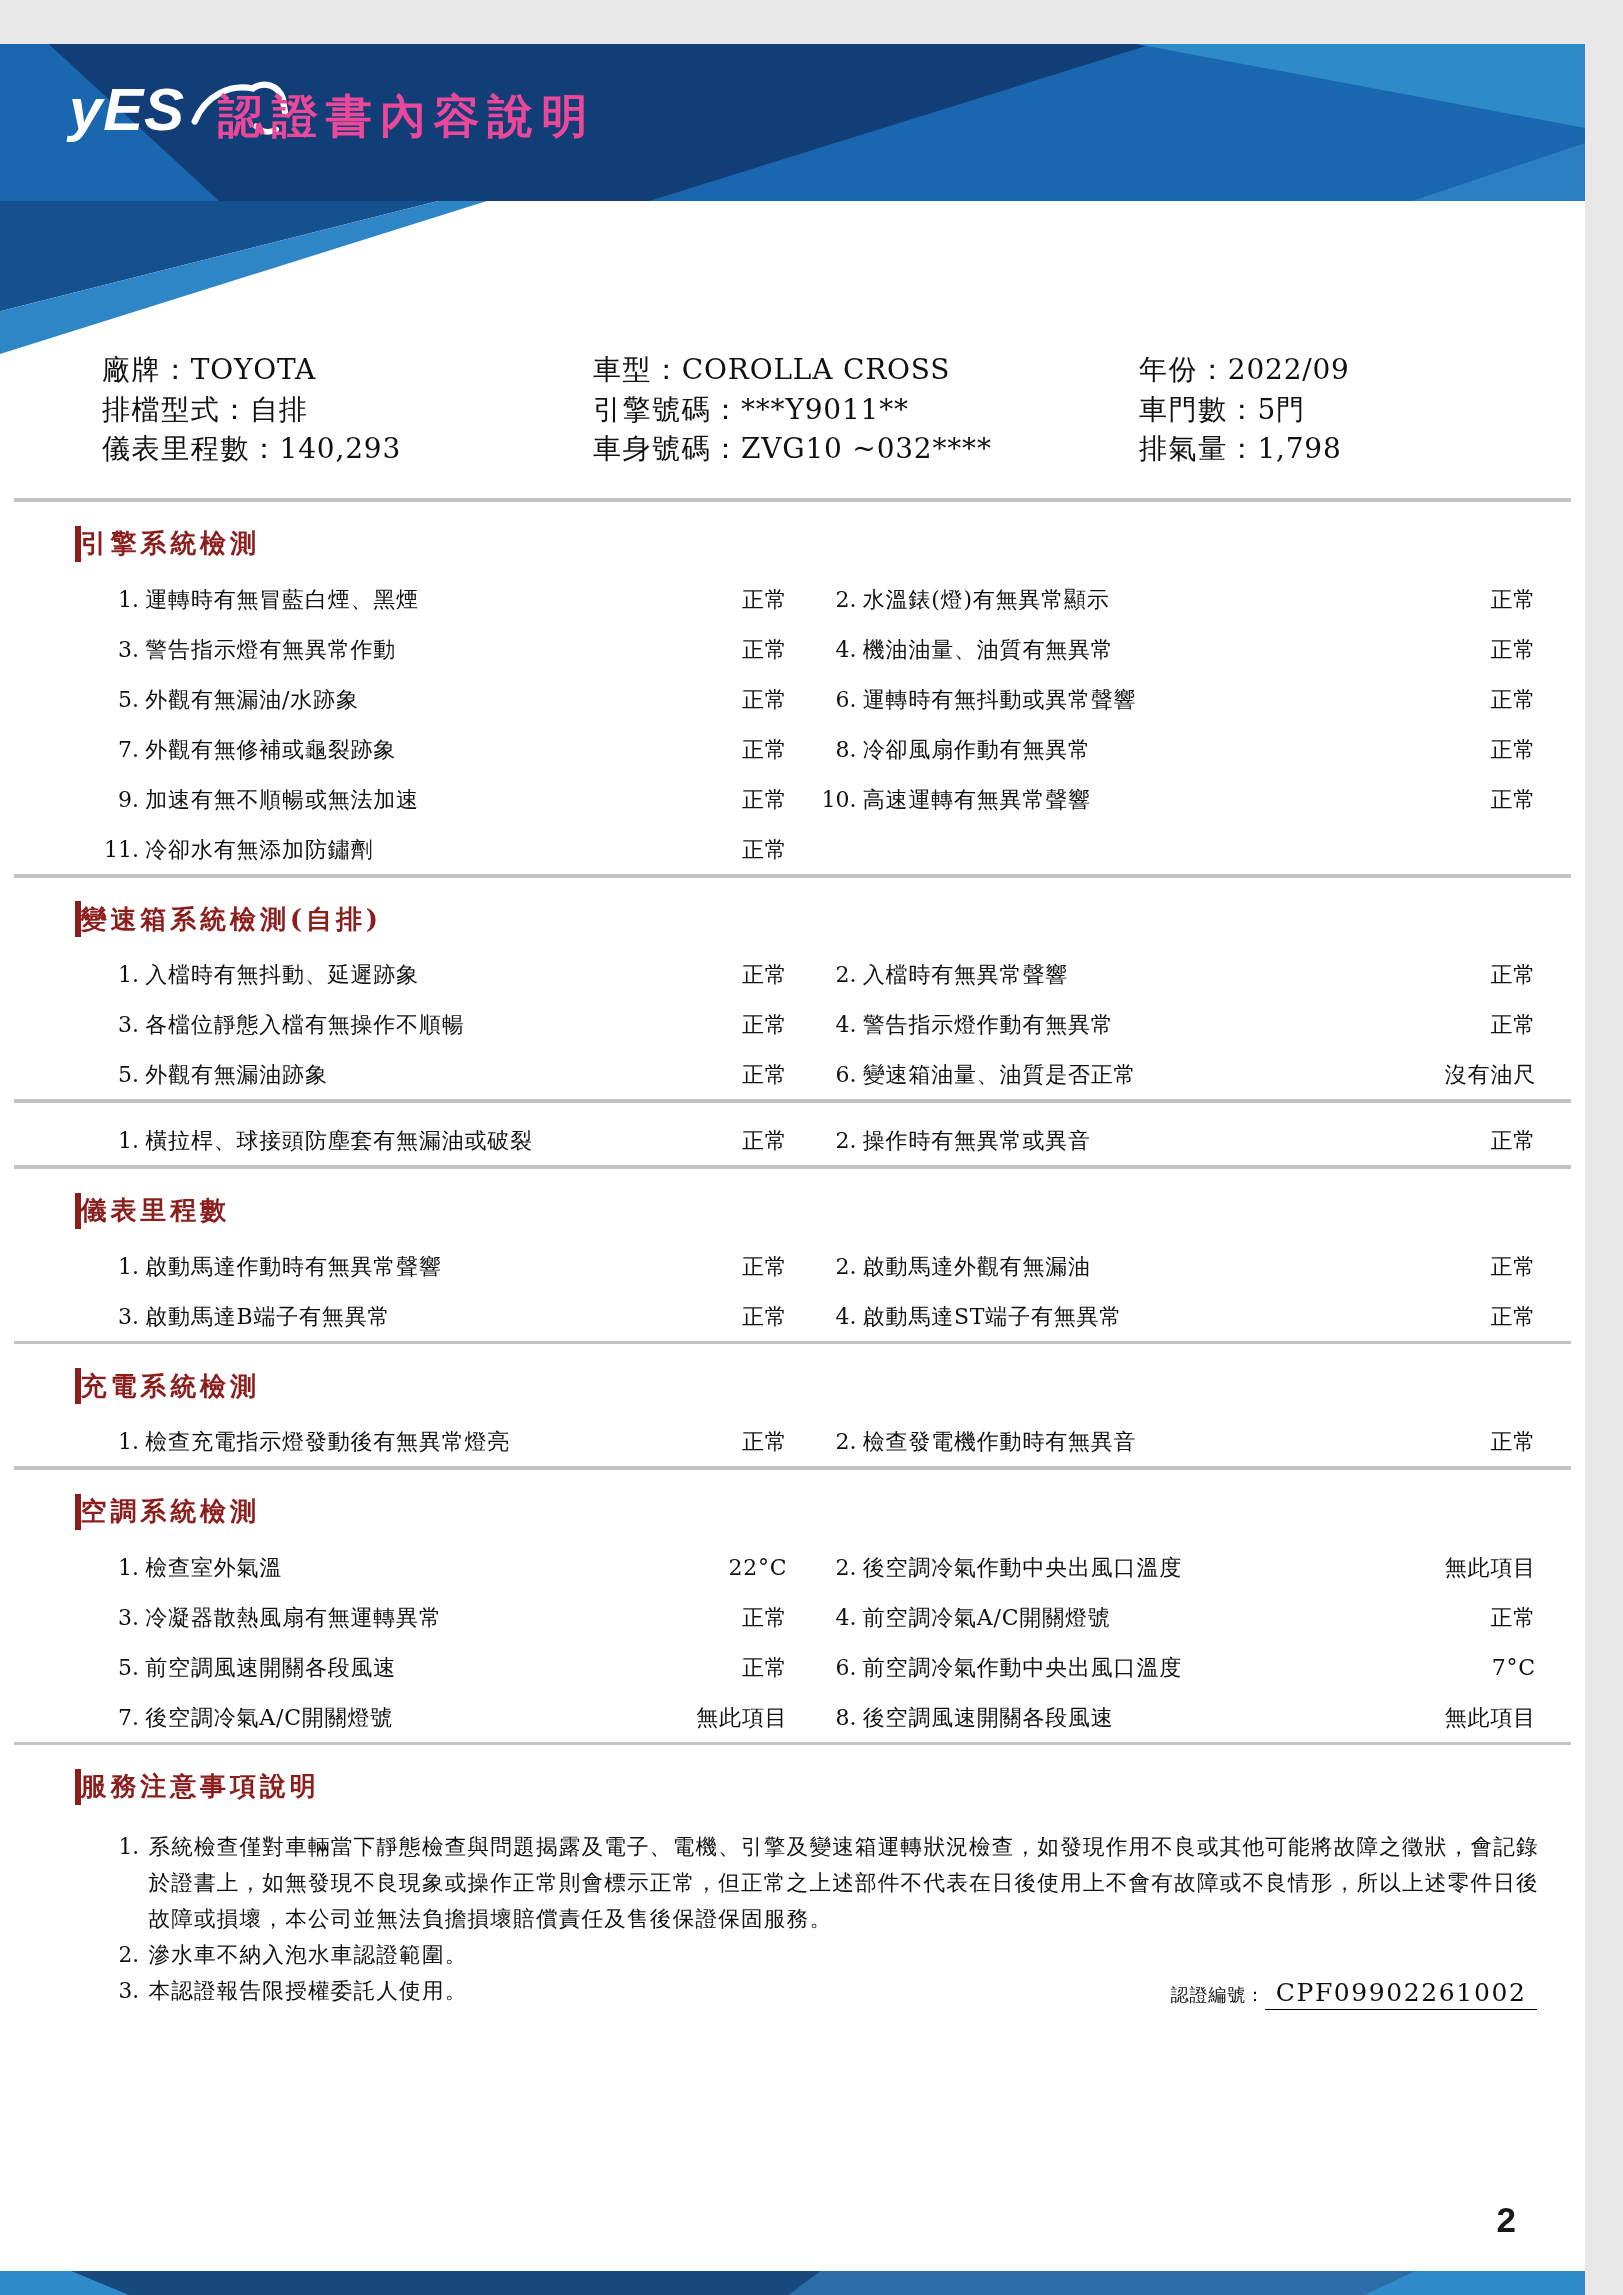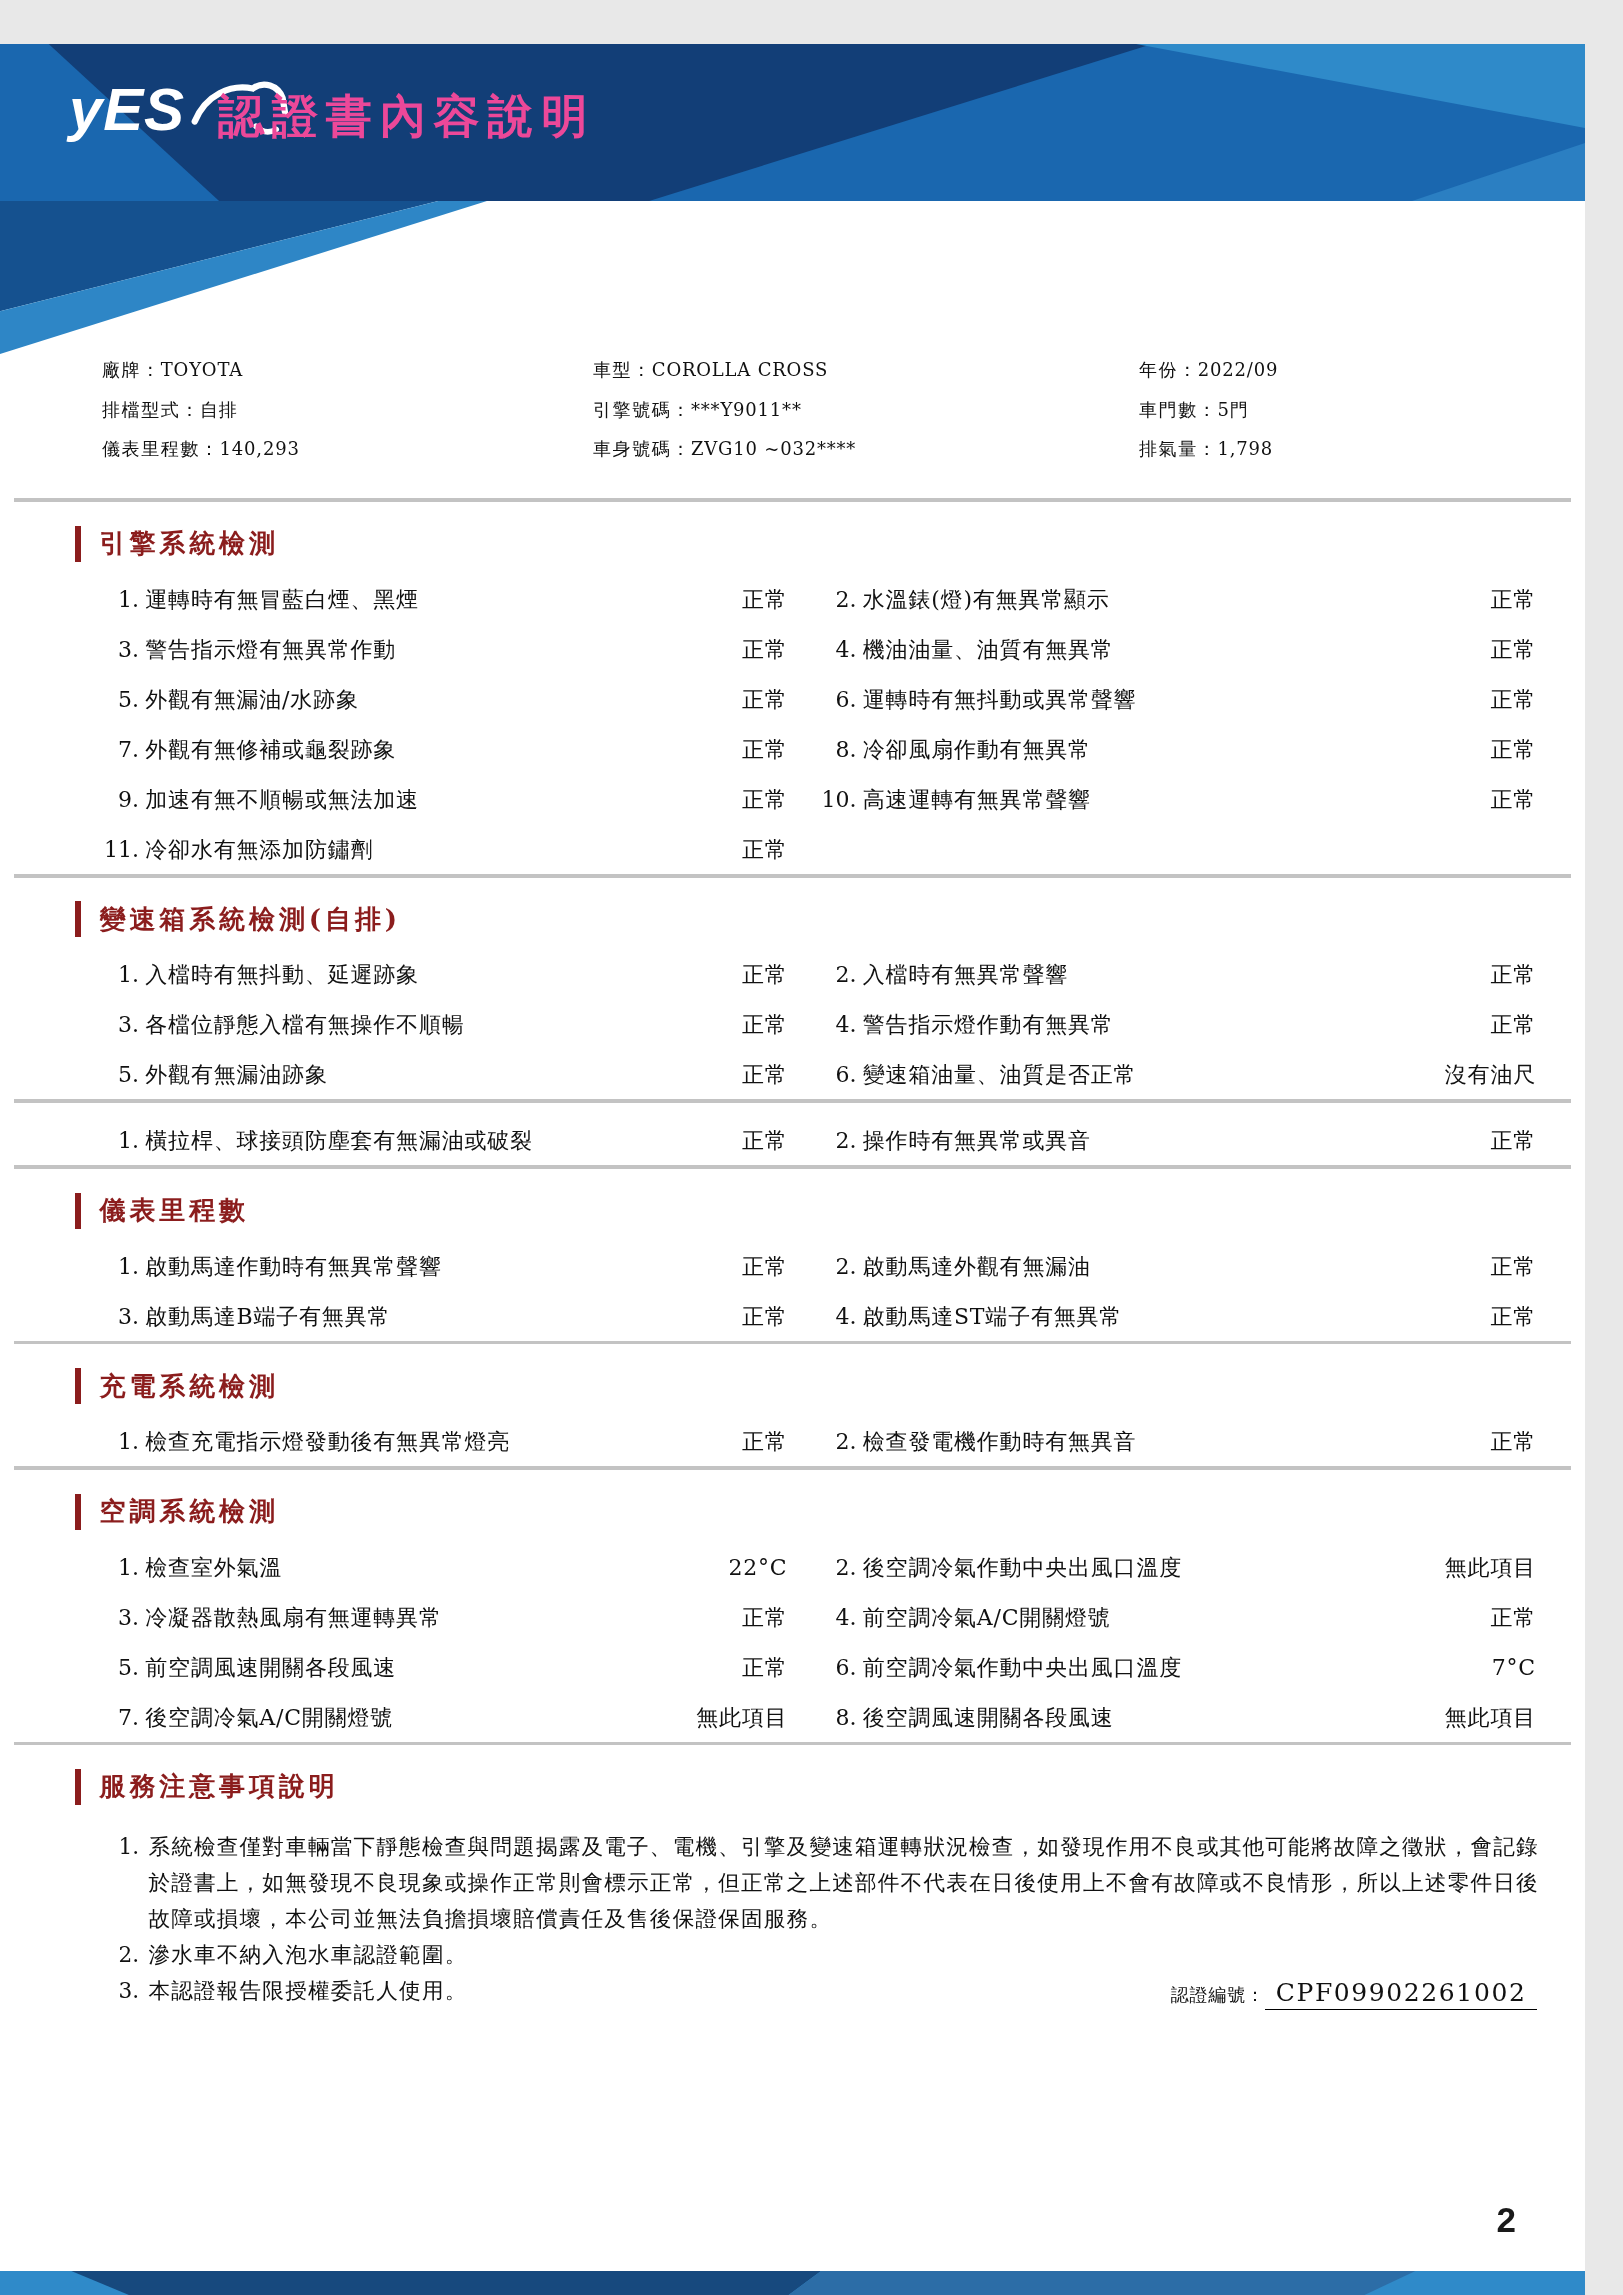--- a/index.html
+++ b/index.html
@@ -17,28 +17,28 @@
   .sh-wedge-b{top:157px;height:153px;background:#2e86c6;clip-path:polygon(0 72%,27% 0,30% 0,0 100%);}
   .brand{position:absolute;top:36px;left:69px;display:flex;align-items:center;z-index:3;}
   .logo-text{font-family:"Liberation Sans",sans-serif;font-weight:900;font-style:italic;
              font-size:60px;color:#fff;letter-spacing:0.8px;line-height:1;}
   .logo-car{margin-left:4.7px;margin-top:-11px;}
   .page-title{position:absolute;top:42px;left:218px;z-index:3;margin:0;
               font-family:"Liberation Sans",sans-serif;font-weight:bold;
               font-size:46px;color:#ec4899;letter-spacing:7.9px;}
   
   .veh{display:grid;grid-template-columns:491px 546px 1fr;row-gap:12.6px;
-       margin:155px 31px 0 102px;font-size:18px;line-height:27px;}
+       margin:155px 31px 0 102px;font-size:28px;line-height:27px;}
   .fl{letter-spacing:1.6px;}
   .fv{letter-spacing:0.8px;}
   
   .sep{height:3.9px;background:#c3c3c3;margin:11px 14px 0 14px;}
   .sep.veh-sep{margin-top:36px;}
   
-  .sec-head{display:flex;align-items:center;gap:19px;margin:23.6px 0 0 75px;height:36px;}
+  .sec-head{display:flex;align-items:center;gap:0;margin:23.6px 0 0 75px;height:36px;}
   .bar{width:5.5px;height:36px;background:#8b1d1d;}
   .sec-title{margin:0;font-size:26px;color:#8b1d1d;font-weight:bold;letter-spacing:3.9px;}
   
   .g{display:grid;grid-template-columns:46px 1fr 118px 69px 1fr 149px;
      row-gap:24px;margin:25px 49px 0 93px;font-size:22px;line-height:26px;}
   .n{text-align:right;}
   .l{padding-left:6.3px;letter-spacing:0.8px;white-space:nowrap;}
   .v{text-align:right;letter-spacing:0.8px;white-space:nowrap;}
   
   .notes{position:relative;margin:23.6px 46px 0 93px;padding:0;list-style:none;}

